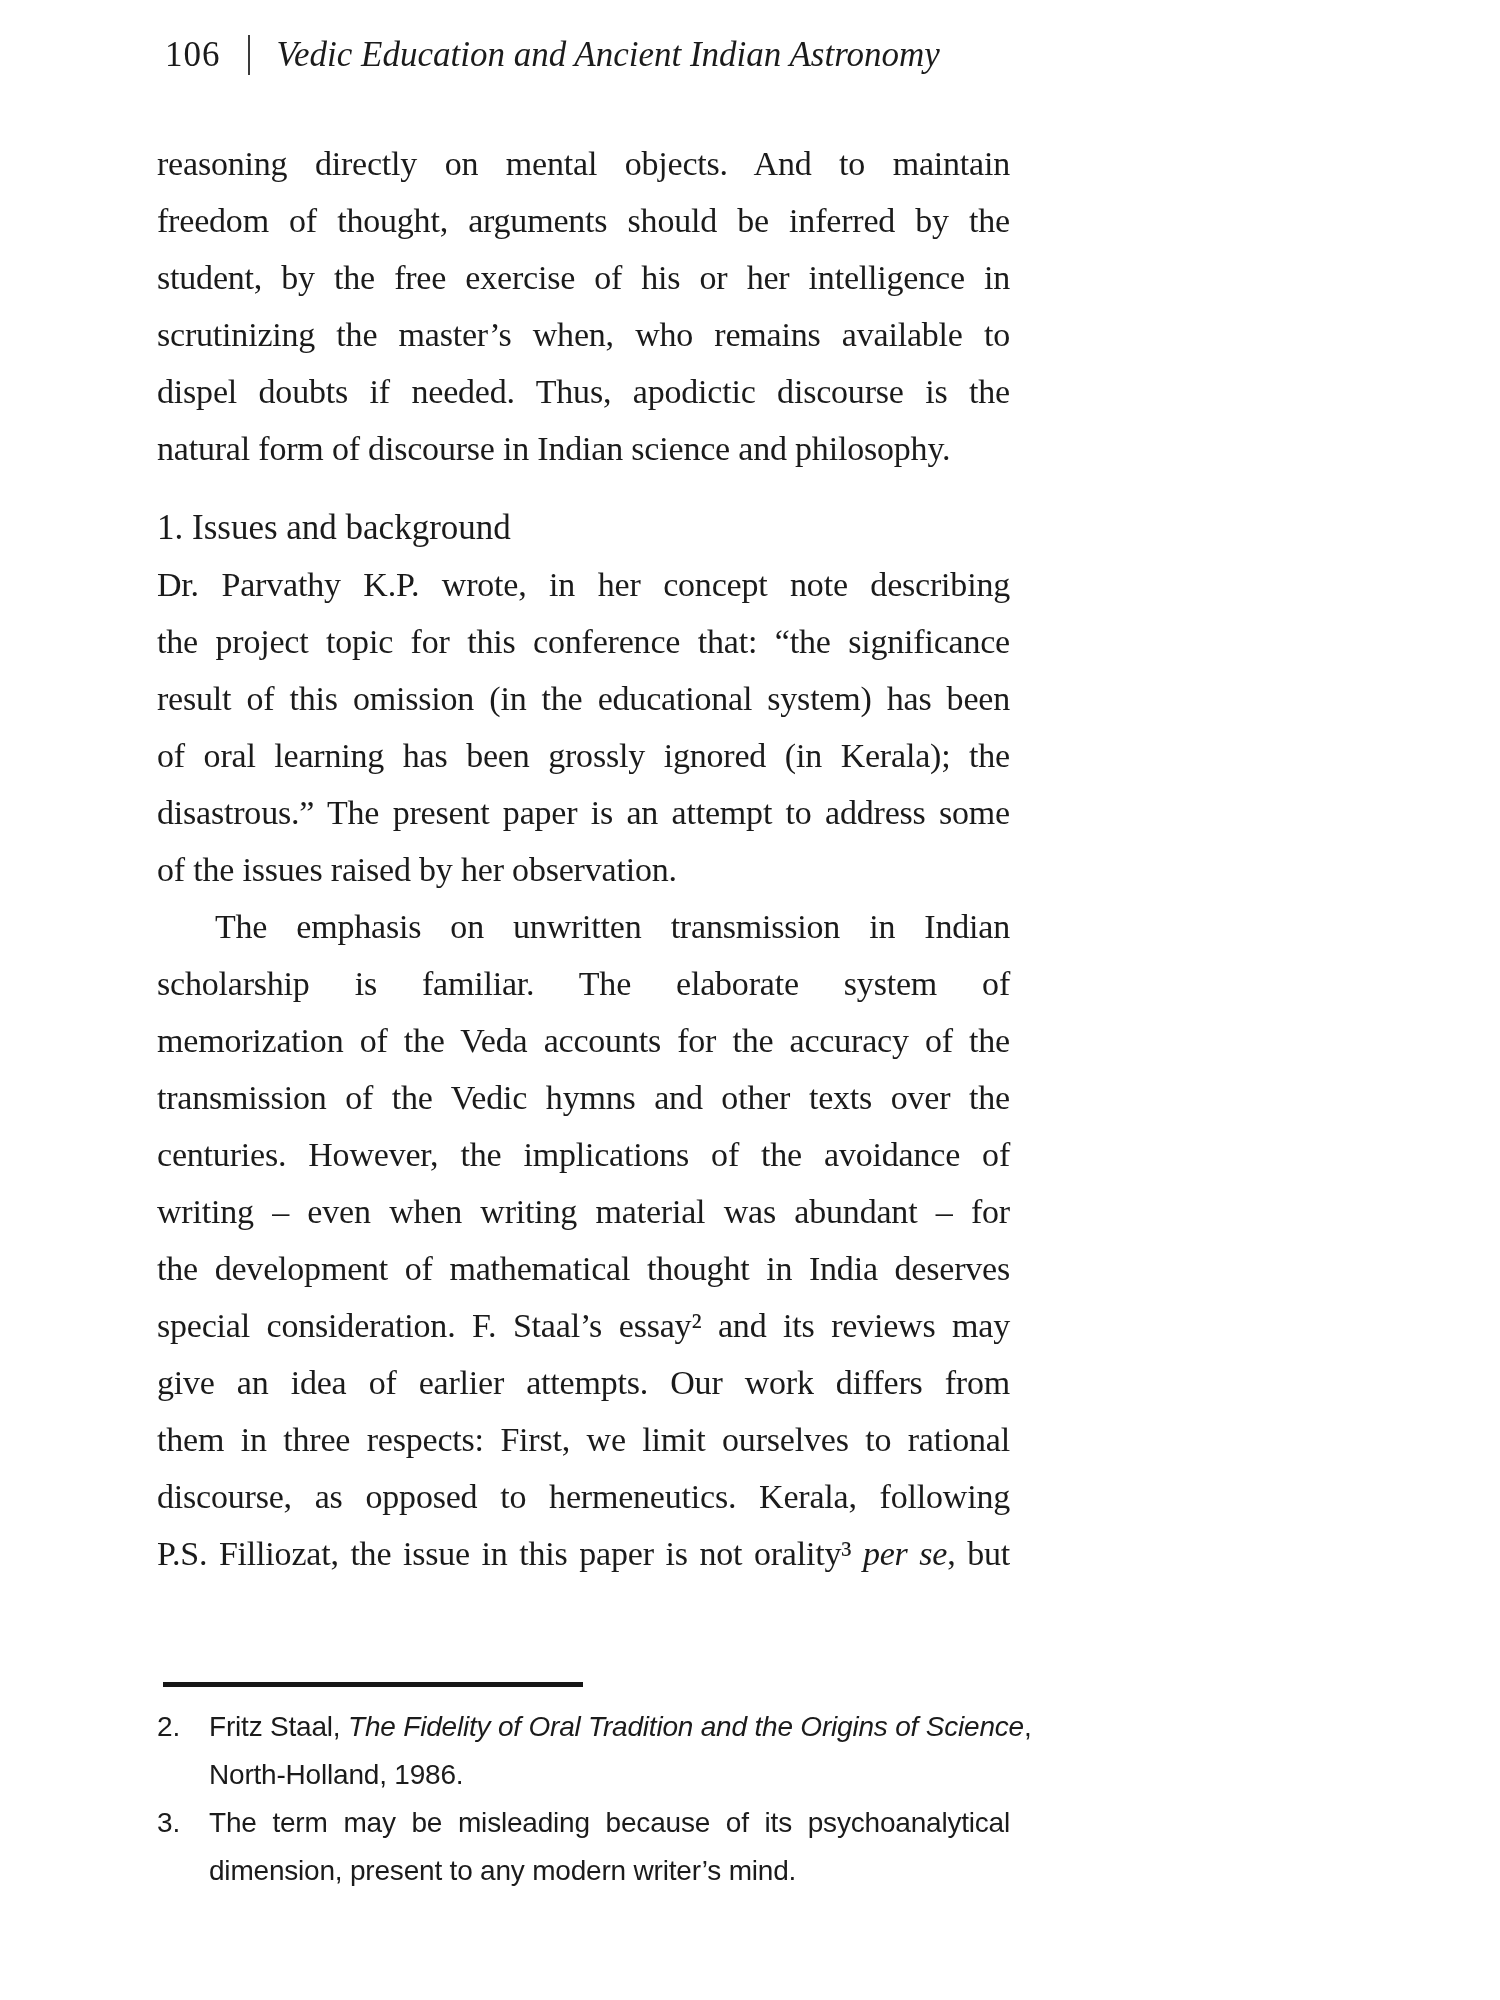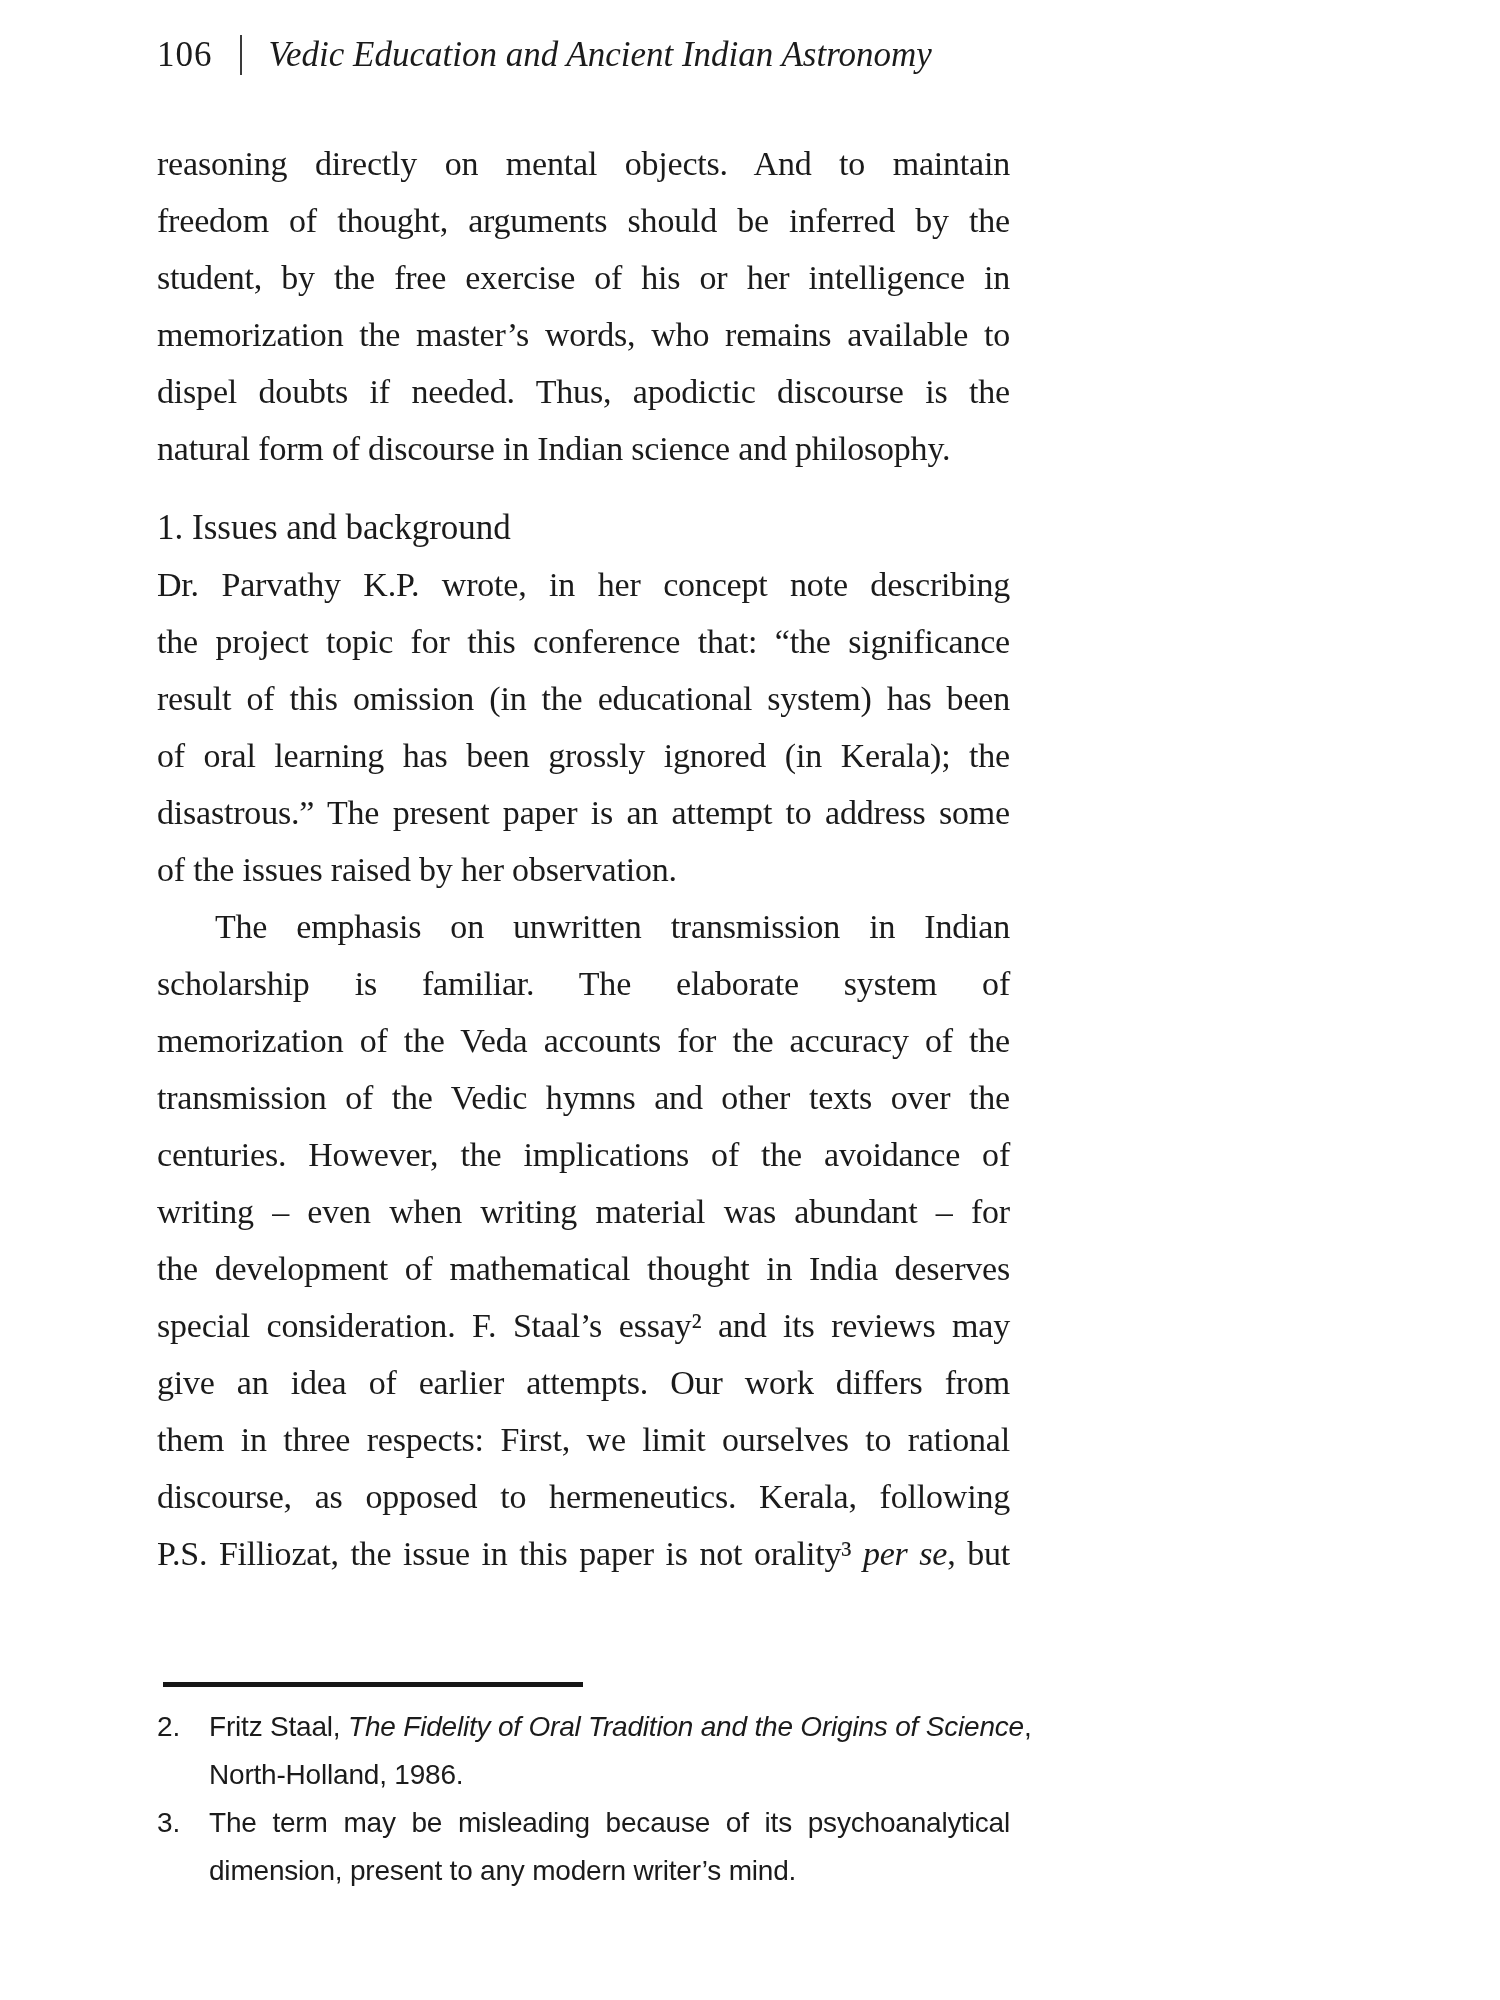--- a/index.html
+++ b/index.html
@@ -15,20 +15,21 @@
     overflow: hidden;
   }
   .header {
     display: flex;
     align-items: center;
     font-size: 35px;
     line-height: 57px;
     height: 57px;
     margin-bottom: 52px;
     white-space: nowrap;
+    margin-left: 8px;
   }
   .pagenum { letter-spacing: 1px; }
   .hsep {
     width: 2px;
     height: 40px;
     background: #3a3a3a;
     margin: 0 27px;
     flex: none;
   }
   .runtitle { font-style: italic; }
@@ -88,21 +89,21 @@
     <span class="pagenum">106</span>
     <span class="hsep"></span>
     <span class="runtitle">Vedic Education and Ancient Indian Astronomy</span>
   </div>
 
   <div id="bodyBlocks">
       <div>
         <div class="line fill">reasoning directly on mental objects. And to maintain</div>
         <div class="line fill">freedom of thought, arguments should be inferred by the</div>
         <div class="line fill">student, by the free exercise of his or her intelligence in</div>
-        <div class="line fill">memorization the master’s words, who remains available to</div>
+        <div class="line fill">scrutinizing the master’s when, who remains available to</div>
         <div class="line fill">dispel doubts if needed. Thus, apodictic discourse is the</div>
         <div class="line">natural form of discourse in Indian science and philosophy.</div>
       </div>
       <div class="heading">1. Issues and background</div>
       <div>
         <div class="line fill">Dr. Parvathy K.P. wrote, in her concept note describing</div>
         <div class="line fill">the project topic for this conference that: “the significance</div>
         <div class="line fill">result of this omission (in the educational system) has been</div>
         <div class="line fill">of oral learning has been grossly ignored (in Kerala); the</div>
         <div class="line fill">disastrous.” The present paper is an attempt to address some</div>

